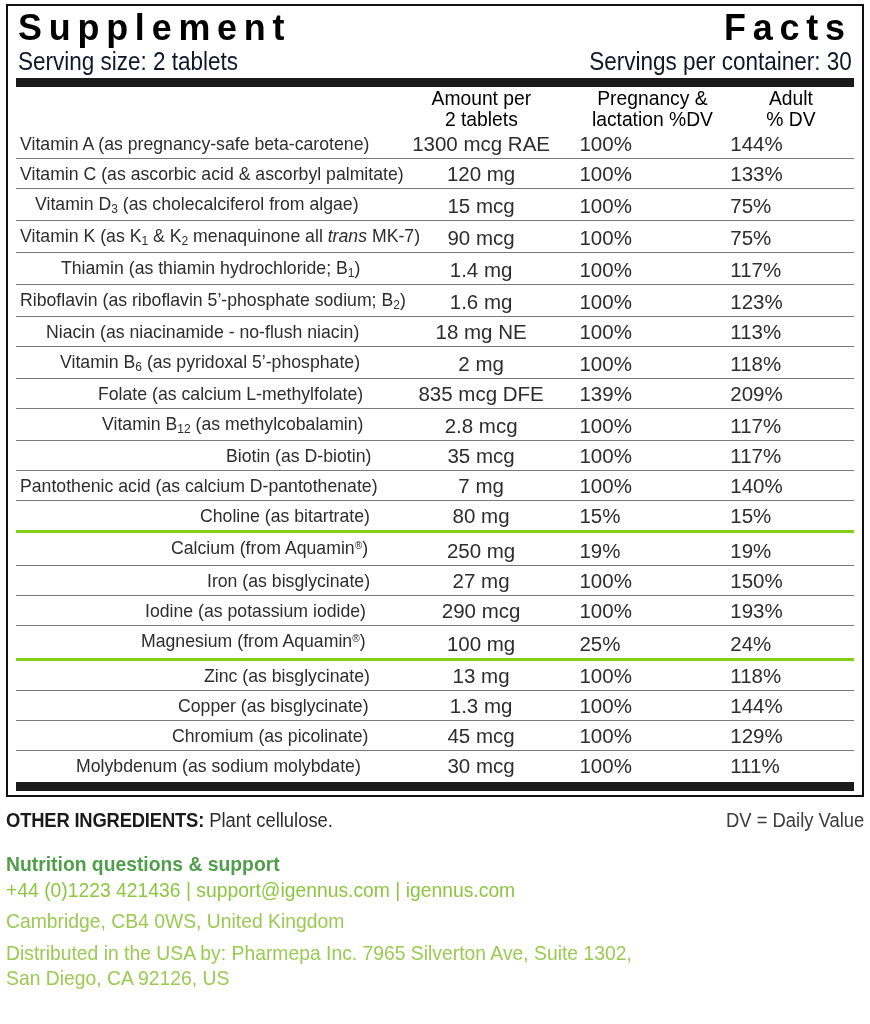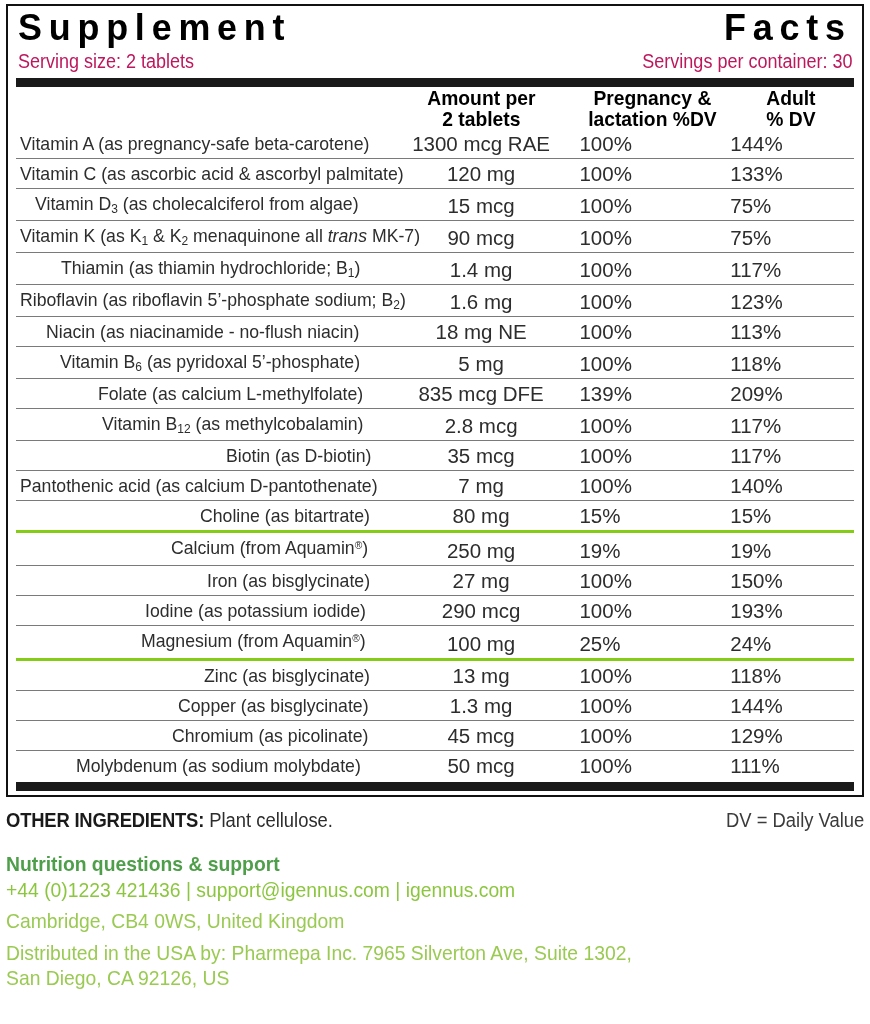--- a/index.html
+++ b/index.html
@@ -53,24 +53,24 @@
   }
   .facts-title-row .word.right {
     transform-origin: right center;
   }
 
   
   .serving-row {
     display: flex;
     justify-content: space-between;
     align-items: baseline;
-    font-size: 20px;
+    font-size: 25px;
     line-height: 25px;
     padding: 1px 2px 2px 2px;
-    color: #be185d;
+    color: #0f172a;
     white-space: nowrap;
   }
   .serving-row .cond {
     transform: scaleX(0.9);
     transform-origin: left center;
   }
   .serving-row .cond.right {
     transform-origin: right center;
   }
 
@@ -99,21 +99,21 @@
   table.facts col.c-adult  { width: 15.0%; }
 
   table.facts th,
   table.facts td {
     padding: 0;
     vertical-align: bottom;
   }
 
   
   .hdr-cell {
-    font-weight: 700;
+    font-weight: 400;
     font-size: 20.5px;
     line-height: 21px;
     text-align: center;
     color: #000000;
     padding: 6px 2px 5px 2px;
     white-space: nowrap;
   }
   .hdr-cell .l {
     display: block;
     transform: scaleX(0.94);
@@ -318,21 +318,21 @@
             <td class="dv adult">123%</td>
           </tr>
           <tr class="item">
             <td class="nm"><span class="sq">Niacin (as niacinamide - no-flush niacin)</span></td>
             <td class="amt">18 mg NE</td>
             <td class="dv">100%</td>
             <td class="dv adult">113%</td>
           </tr>
           <tr class="item">
             <td class="nm"><span class="sq">Vitamin B<sub>6</sub> (as pyridoxal 5’-phosphate)</span></td>
-            <td class="amt">5 mg</td>
+            <td class="amt">2 mg</td>
             <td class="dv">100%</td>
             <td class="dv adult">118%</td>
           </tr>
           <tr class="item">
             <td class="nm"><span class="sq">Folate (as calcium L-methylfolate)</span></td>
             <td class="amt">835 mcg DFE</td>
             <td class="dv">139%</td>
             <td class="dv adult">209%</td>
           </tr>
           <tr class="item">
@@ -396,21 +396,21 @@
             <td class="dv adult">144%</td>
           </tr>
           <tr class="item">
             <td class="nm"><span class="sq">Chromium (as picolinate)</span></td>
             <td class="amt">45 mcg</td>
             <td class="dv">100%</td>
             <td class="dv adult">129%</td>
           </tr>
           <tr class="item">
             <td class="nm"><span class="sq">Molybdenum (as sodium molybdate)</span></td>
-            <td class="amt">50 mcg</td>
+            <td class="amt">30 mcg</td>
             <td class="dv">100%</td>
             <td class="dv adult">111%</td>
           </tr>
         </tbody>
     </table>
 
     <div class="rule-bottom"></div>
   </div>
 
   <div class="notes-row">

